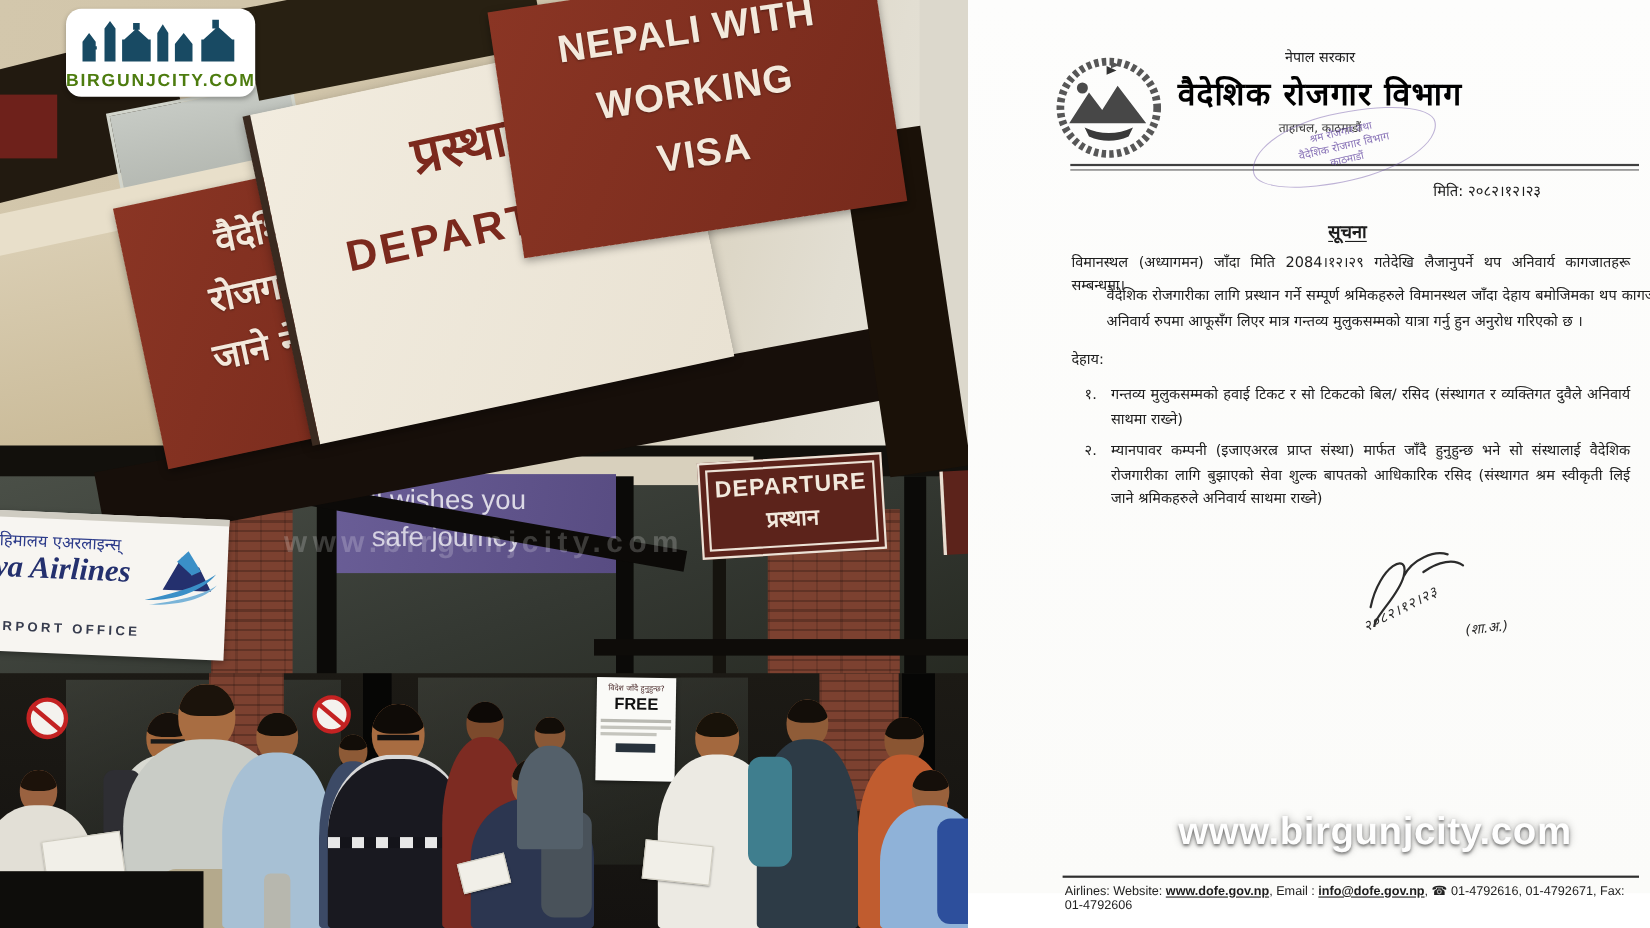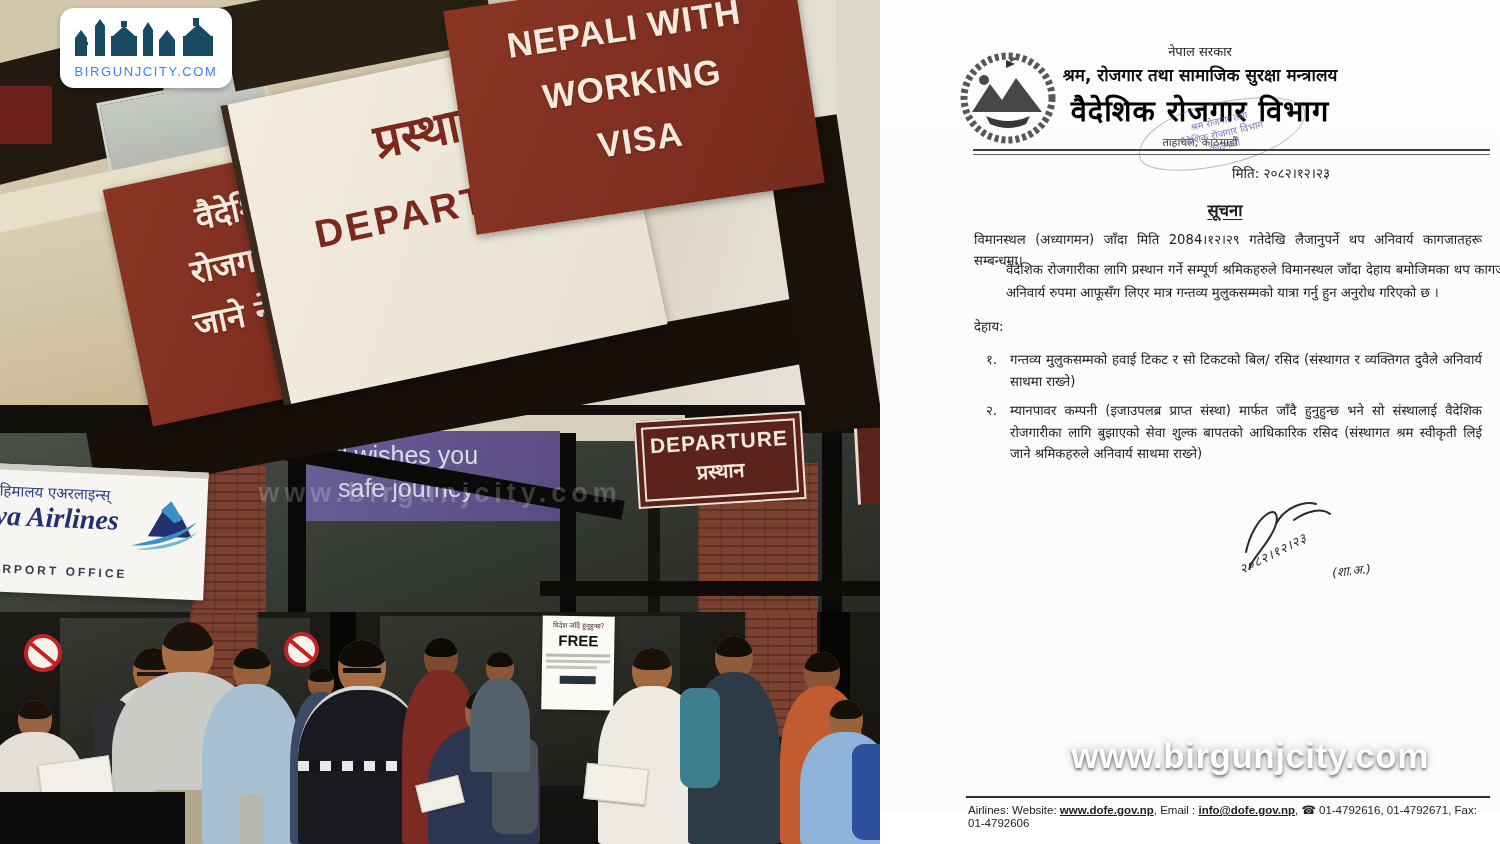--- a/index.html
+++ b/index.html
@@ -240,67 +240,66 @@
       <svg width="150" height="46" viewBox="0 0 150 46">
         <g fill="#184a63">
           <path d="M4 44 V26 l6-8 6 8 v18 Z M7 30 h10 v3 H7 Z"></path>
           <path d="M24 44 V14 l5-7 5 7 v30 Z M26 20 h8 v2 h-8 Z M26 27 h8 v2 h-8 Z"></path>
           <path d="M40 44 V24 h26 v20 Z M42 24 l11-10 11 10 Z M50 9 h6 v6 h-6 Z"></path>
           <path d="M72 44 V18 l5-8 5 8 v26 Z"></path>
           <path d="M88 44 V28 l8-10 8 10 v16 Z M91 32 h10 v3 H91 Z"></path>
           <path d="M112 44 V24 h30 v20 Z M114 24 l13-12 13 12 Z M122 6 h6 v8 h-6 Z M118 30 h18 v3 h-18 Z"></path>
         </g>
       </svg>
-      <div style="font-size:13px;font-weight:400;color:#3b82f6;letter-spacing:1.6px;margin-top:2px;">BIRGUNJCITY.COM</div>
+      <div style="font-size:16px;font-weight:700;color:#4d7c0f;letter-spacing:1.6px;margin-top:2px;">BIRGUNJCITY.COM</div>
     </div>
   </div>
 
   <div class="doc">
 
     <svg class="abs" style="left:76px;top:46px;" width="104" height="100" viewBox="0 0 104 100">
       <ellipse cx="52" cy="52" rx="44" ry="42" fill="none" stroke="#3a3a3a" stroke-width="7" stroke-dasharray="4 3" opacity=".85"></ellipse>
       <path d="M16 66 L34 38 L46 54 L60 32 L86 66 Z" fill="#474747"></path>
       <path d="M30 70 q22 10 44 0 l-4 8 q-18 8 -36 0 Z" fill="#393939"></path>
       <path d="M50 30 V14 l9 4 -9 4 Z" fill="#333"></path>
       <path d="M54 30 V10 l8 3 -8 3 Z" fill="#555"></path>
       <circle cx="28" cy="34" r="5" fill="#4a4a4a"></circle>
     </svg>
 
     <div class="abs devtxt" style="left:110px;top:42px;width:420px;text-align:center;">
       <div style="font-size:13px;color:#222;">नेपाल सरकार</div>
-      <div style="font-size:17px;color:#111;font-weight:600;margin-top:3px;">श्रम, रोजगार तथा सामाजिक सुरक्षा मन्त्रालय</div>
       <div style="font-size:29px;color:#000;font-weight:700;margin-top:4px;letter-spacing:1px;">वैदेशिक रोजगार विभाग</div>
       <div style="font-size:11px;color:#333;margin-top:5px;">ताहाचल, काठमाडौं</div>
     </div>
 
     <div class="abs stamp devtxt" style="left:256px;top:102px;width:172px;transform:rotate(-13deg);padding:12px 6px;box-sizing:border-box;z-index:2;">
       <div style="font-size:9.5px;line-height:12px;">श्रम रोजगार तथा</div>
       <div style="font-size:10px;line-height:13px;">वैदेशिक रोजगार विभाग</div>
       <div style="font-size:9.5px;line-height:12px;">काठमाडौं</div>
     </div>
 
     <div class="abs dash-rule" style="left:93px;top:149px;width:517px;"></div>
-    <div class="abs devtxt" style="left:352px;top:164px;width:260px;text-align:left;font-size:13.5px;color:#1a1a1a;">मिति: २०८२।१२।२३</div>
+    <div class="abs devtxt" style="left:342px;top:164px;width:260px;text-align:center;font-size:13.5px;color:#1a1a1a;">मिति: २०८२।१२।२३</div>
 
     <div class="abs devtxt" style="left:95px;top:198px;width:500px;text-align:center;font-size:16.5px;font-weight:bold;text-decoration:underline;text-underline-offset:3px;">सूचना</div>
 
     <div class="abs devtxt just" style="left:94px;top:229px;width:508px;font-size:13.2px;line-height:21px;">विमानस्थल (अध्यागमन) जाँदा मिति 2084।१२।२९ गतेदेखि लैजानुपर्ने थप अनिवार्य कागजातहरू सम्बन्धमा।</div>
 
     <div class="abs devtxt just" style="left:94px;top:258px;width:510px;font-size:13.2px;line-height:23px;margin-left:32px;">वैदेशिक रोजगारीका लागि प्रस्थान गर्ने सम्पूर्ण श्रमिकहरुले विमानस्थल जाँदा देहाय बमोजिमका थप कागजात अनिवार्य रुपमा आफूसँग लिएर मात्र गन्तव्य मुलुकसम्मको यात्रा गर्नु हुन अनुरोध गरिएको छ ।</div>
 
     <div class="abs devtxt" style="left:94px;top:317px;font-size:13.2px;">देहाय:</div>
 
     <div class="abs" style="left:106px;top:349px;width:496px;">
       <div style="display:flex;margin-bottom:8px;">
         <span class="devtxt" style="width:24px;flex:none;font-size:13.2px;line-height:21.5px;">१.</span>
         <span class="devtxt just" style="font-size:13.2px;line-height:21.5px;">गन्तव्य मुलुकसम्मको हवाई टिकट र सो टिकटको बिल/ रसिद (संस्थागत र व्यक्तिगत दुवैले अनिवार्य साथमा राख्ने)</span>
       </div>
       <div style="display:flex;">
         <span class="devtxt" style="width:24px;flex:none;font-size:13.2px;line-height:21.5px;">२.</span>
-        <span class="devtxt just" style="font-size:13.2px;line-height:21.5px;">म्यानपावर कम्पनी (इजाउपलब्र प्राप्त संस्था) मार्फत जाँदै हुनुहुन्छ भने सो संस्थालाई वैदेशिक रोजगारीका लागि बुझाएको सेवा शुल्क बापतको आधिकारिक रसिद (संस्थागत श्रम स्वीकृती लिई जाने श्रमिकहरुले अनिवार्य साथमा राख्ने)</span>
+        <span class="devtxt just" style="font-size:13.2px;line-height:21.5px;">म्यानपावर कम्पनी (इजाएअरल्र प्राप्त संस्था) मार्फत जाँदै हुनुहुन्छ भने सो संस्थालाई वैदेशिक रोजगारीका लागि बुझाएको सेवा शुल्क बापतको आधिकारिक रसिद (संस्थागत श्रम स्वीकृती लिई जाने श्रमिकहरुले अनिवार्य साथमा राख्ने)</span>
       </div>
     </div>
 
 
     <div class="abs" style="left:330px;top:492px;width:210px;height:110px;">
       <svg width="140" height="78" viewBox="0 0 140 78" style="position:absolute;left:14px;top:0;">
         <path d="M22 60 C30 22 58 8 52 32 C47 52 18 74 27 82 M52 32 C60 16 80 8 92 12 M70 28 C84 18 98 16 106 22" fill="none" stroke="#2b2b2b" stroke-width="2" stroke-linecap="round"></path>
       </svg>
       <div class="devtxt" style="position:absolute;left:26px;top:52px;transform:rotate(-27deg);font-style:italic;font-size:13px;color:#2b2b2b;letter-spacing:1px;">२०८२।१२।२३</div>
       <div class="devtxt" style="position:absolute;left:122px;top:70px;transform:rotate(-6deg);font-style:italic;font-size:12.5px;color:#2b2b2b;">(शा.अ.)</div>

